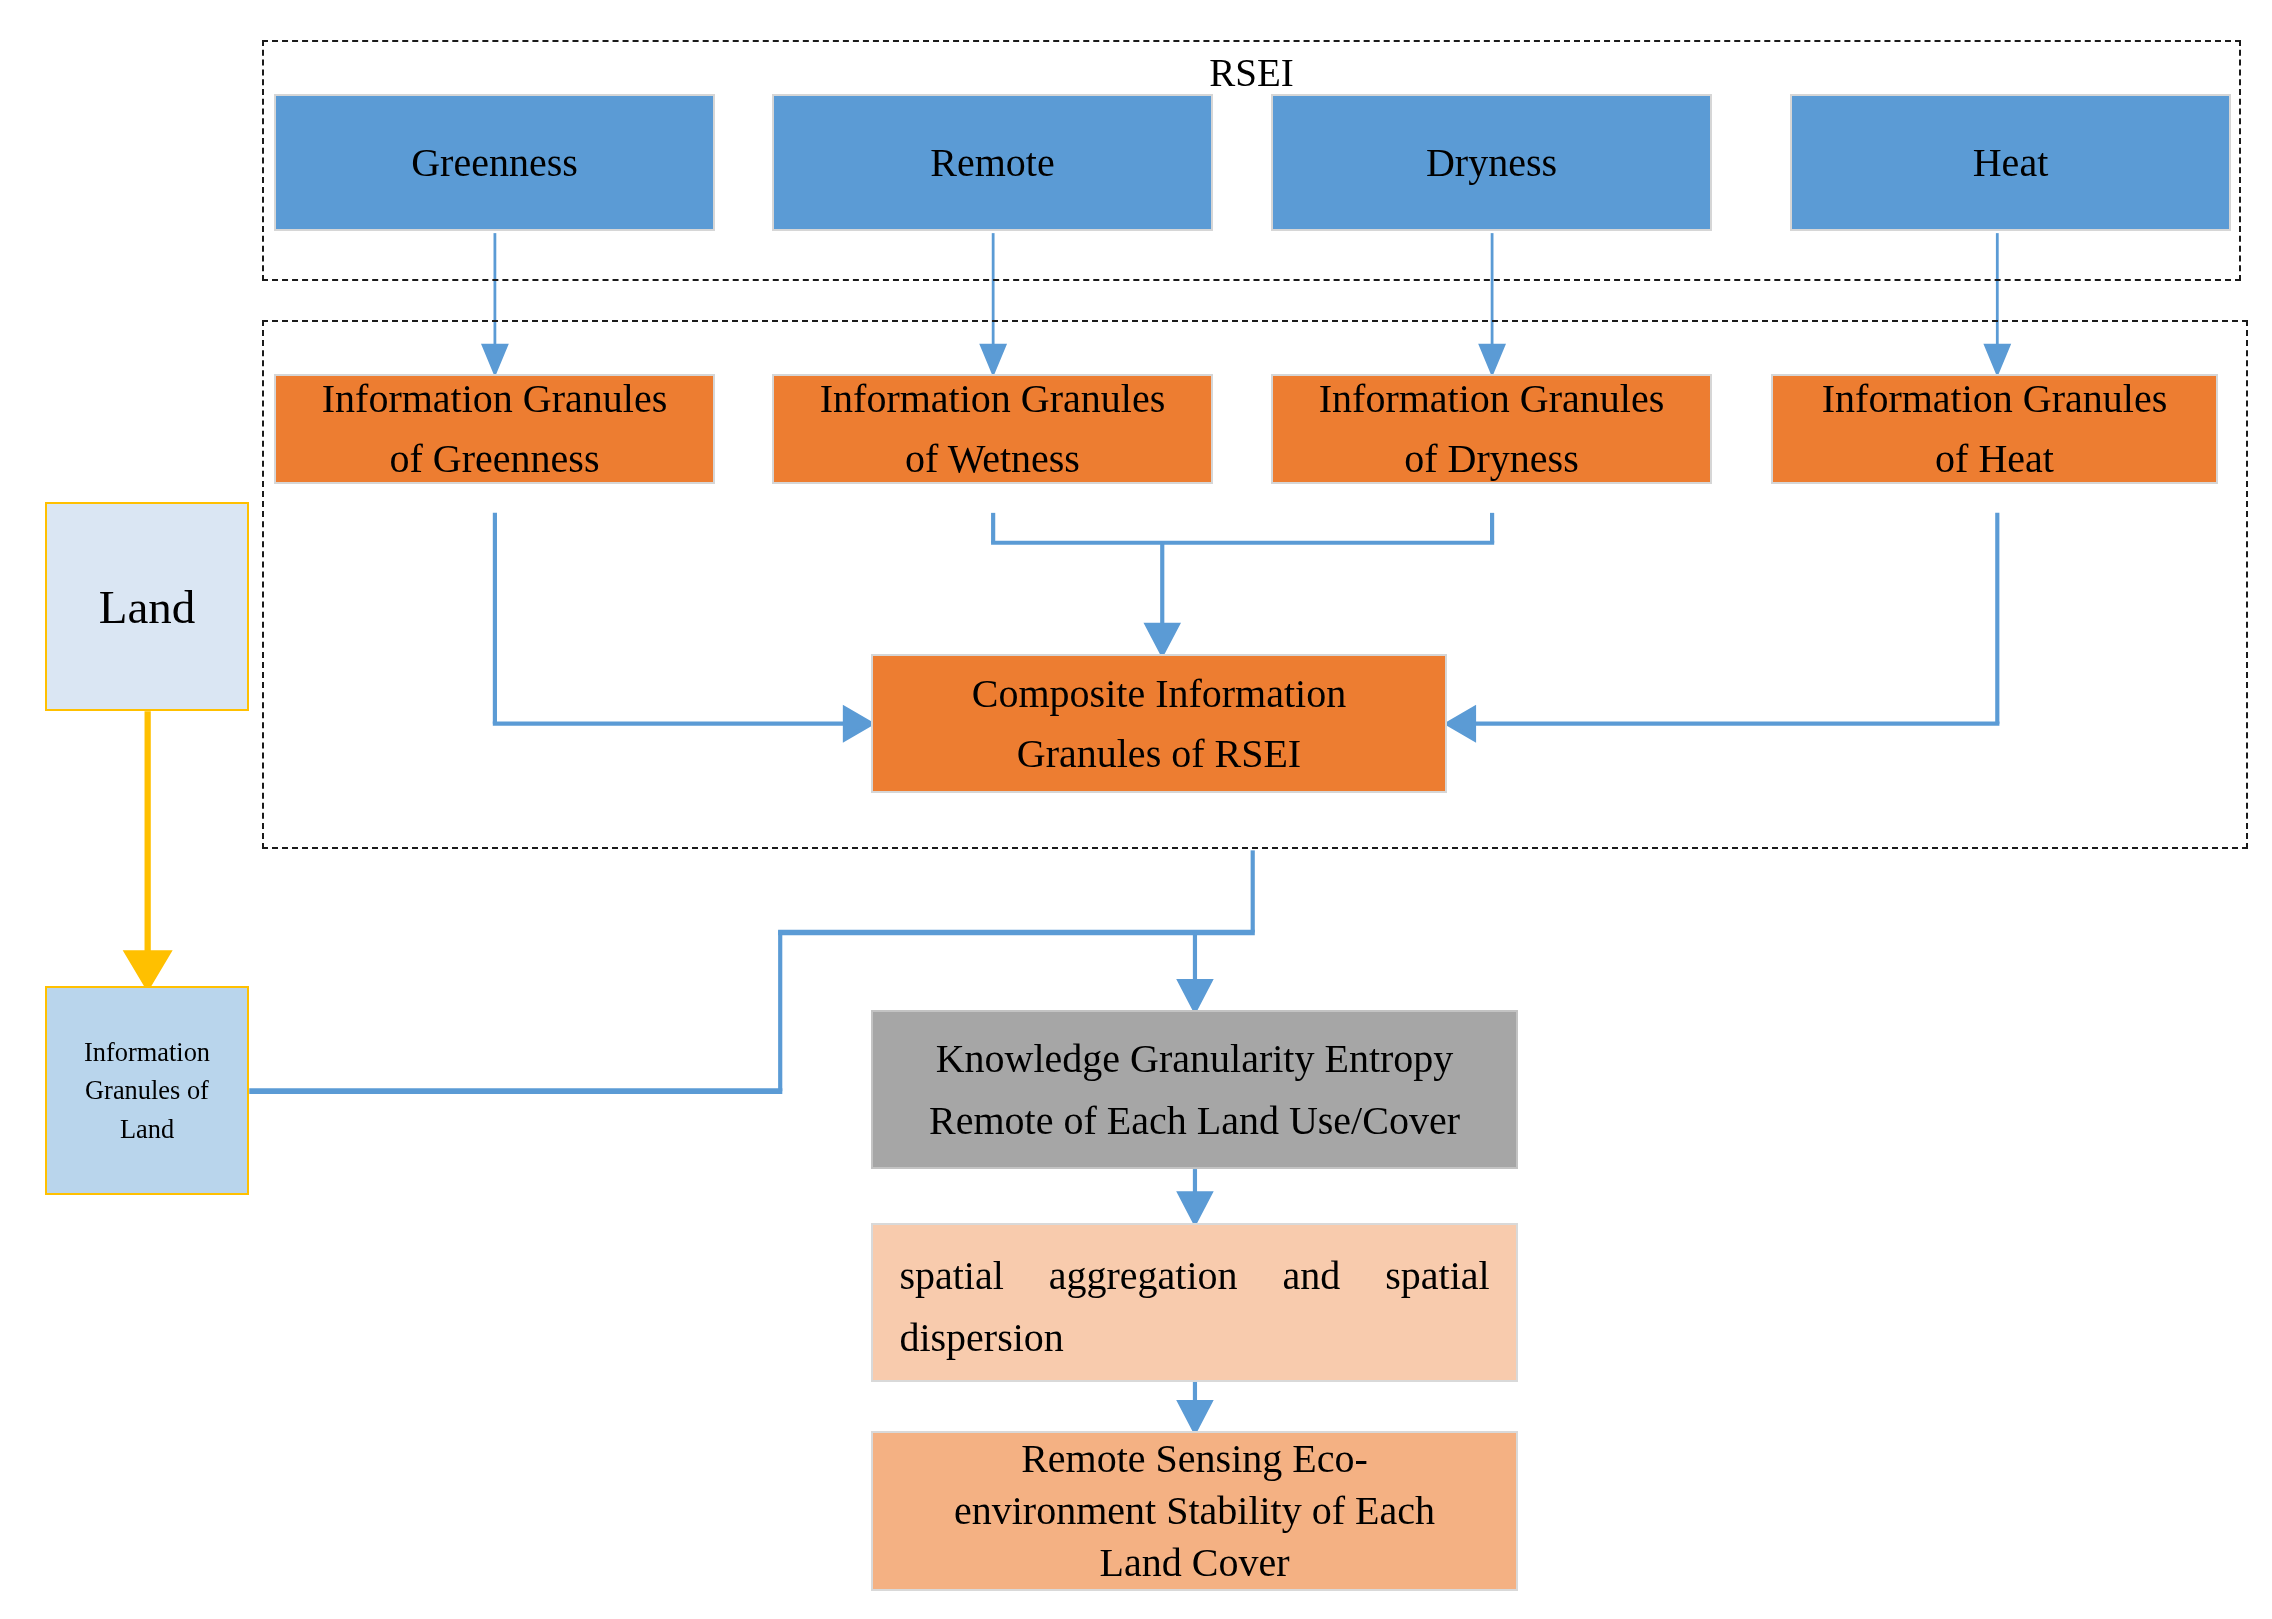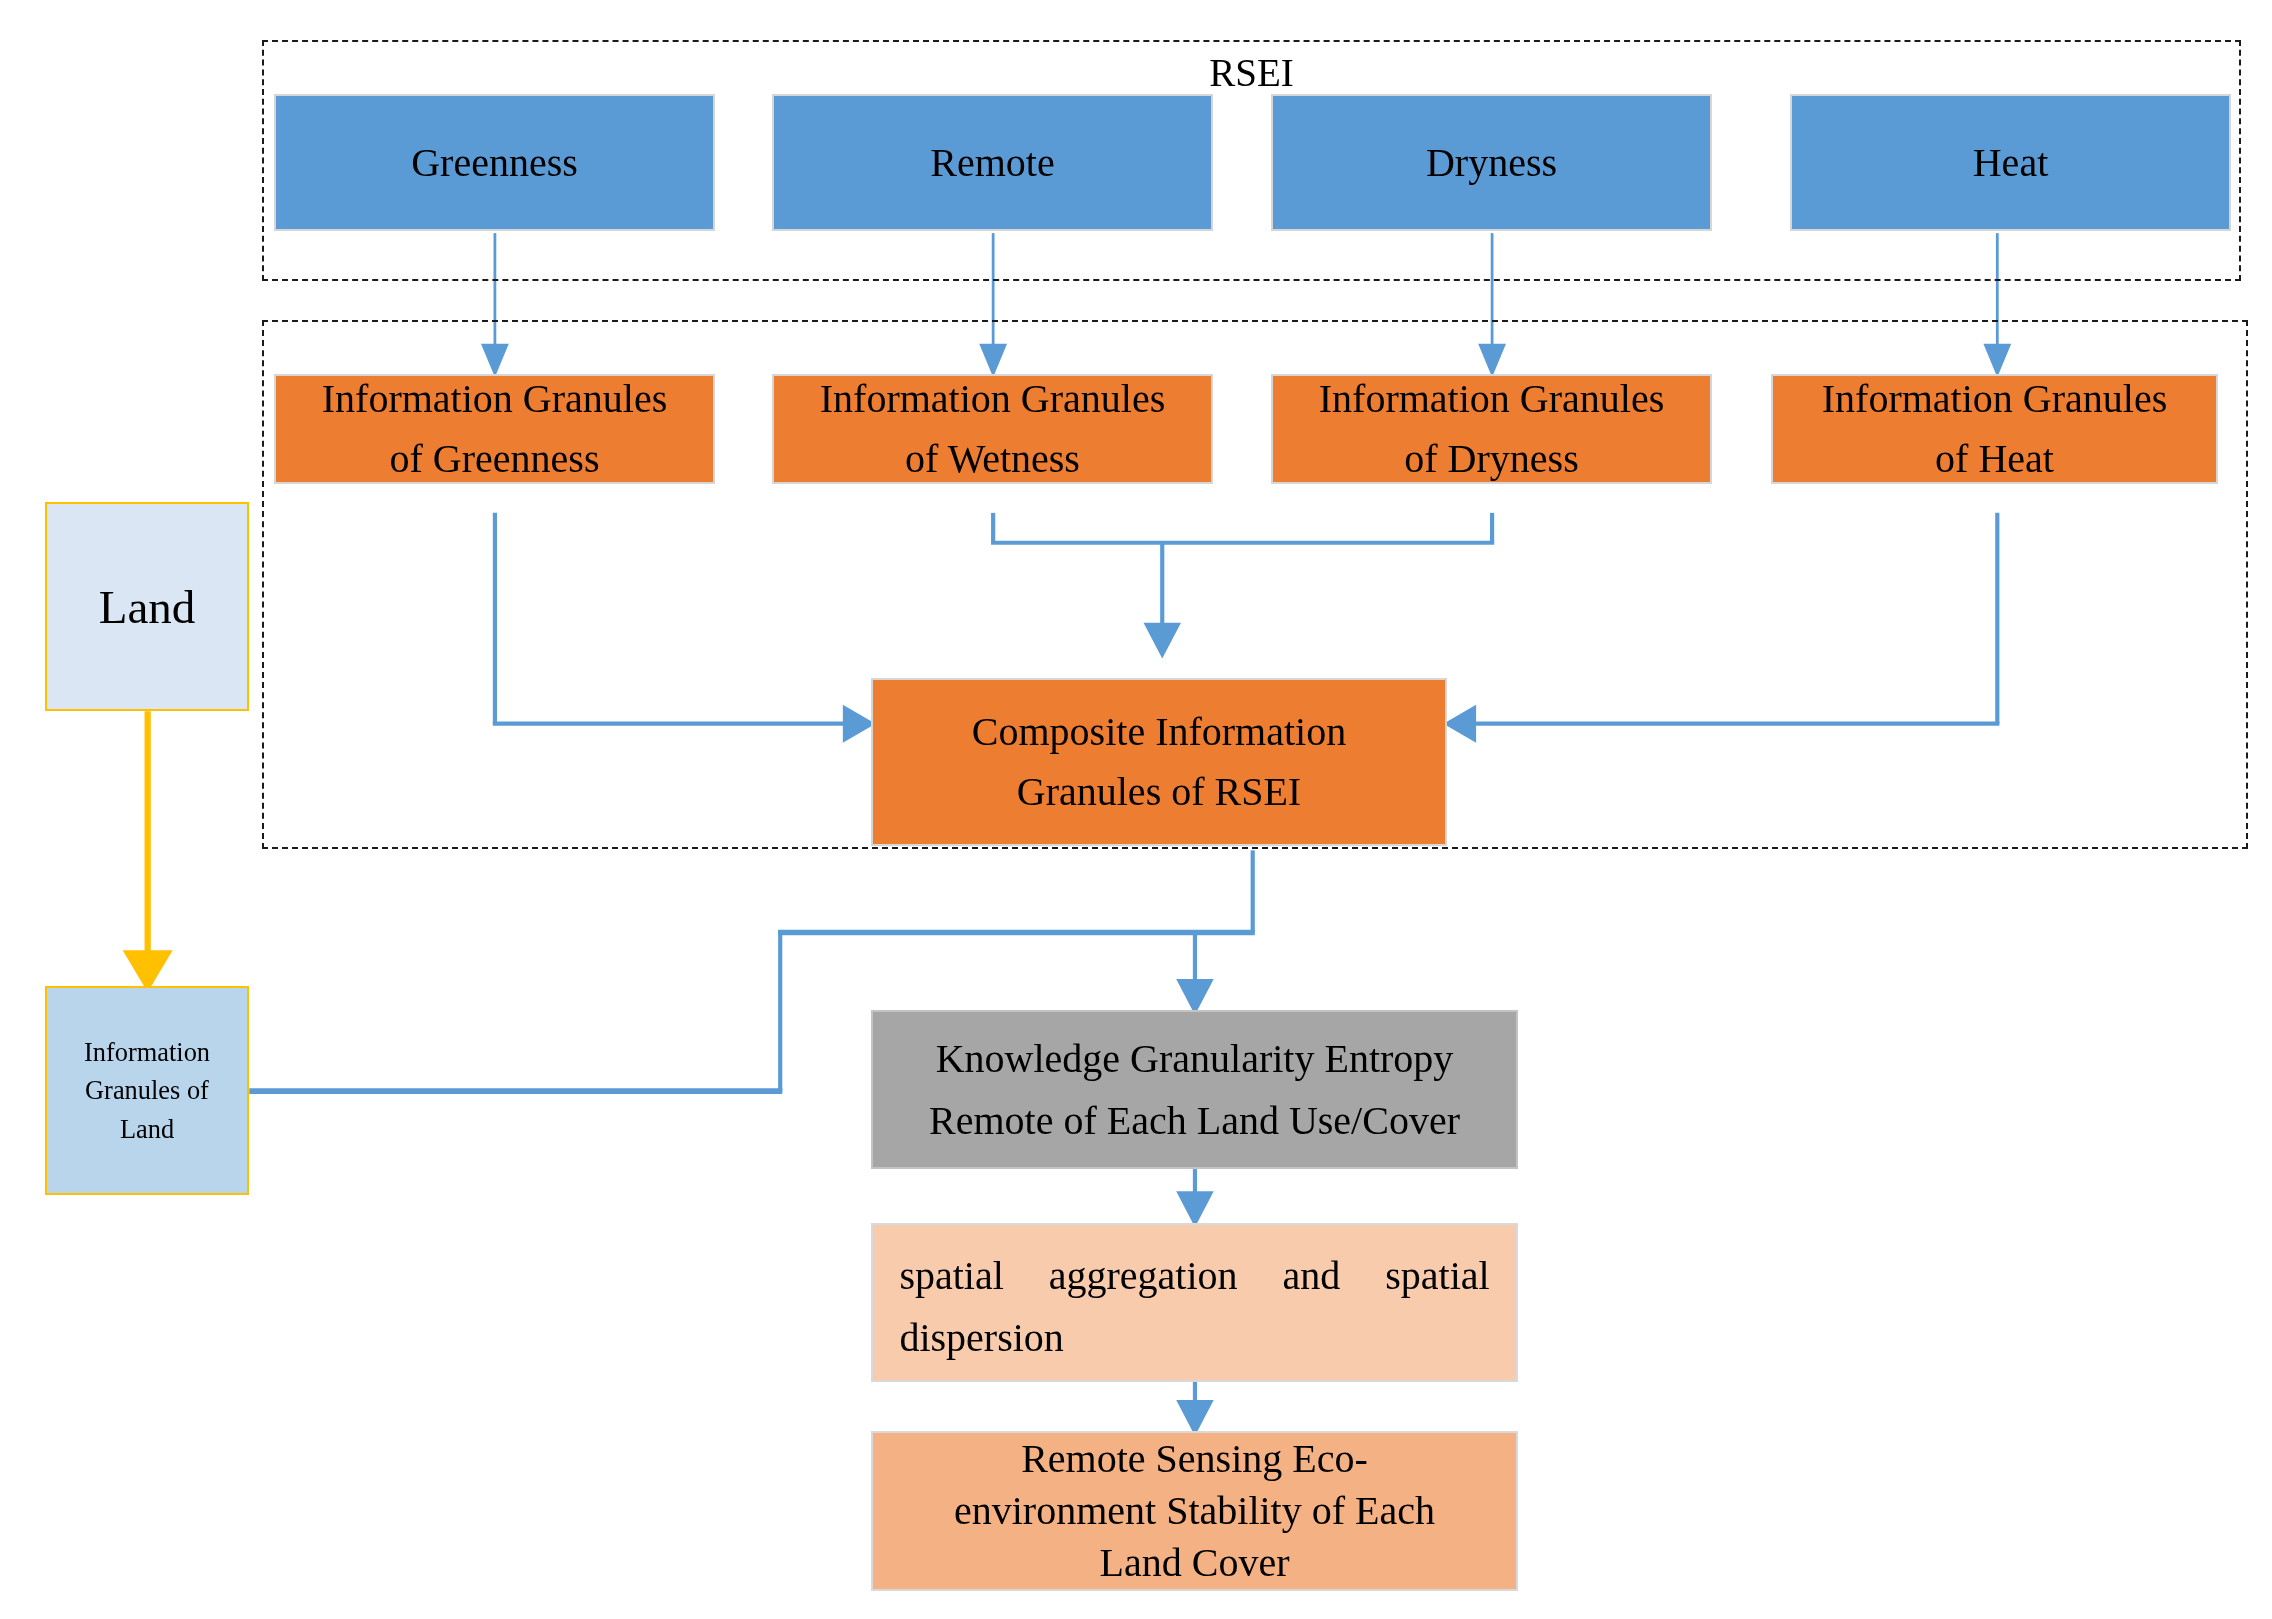--- a/index.html
+++ b/index.html
@@ -42,21 +42,21 @@
     background:#ed7d31;
     border:2.8px solid #d6d6d6;
     font-size:40px;
     line-height:1.5;
     width:441px;height:110px;top:374px;
   }
   .composite-box{
     background:#ed7d31;
     border:2.8px solid #d6d6d6;
     font-size:40px;line-height:1.5;
-    left:871px;top:654px;width:576px;height:168px;margin-top:24px;
+    left:871px;top:654px;width:576px;height:139px;
   }
   .land-box{
     background:#dae6f3;
     border:2.1px solid #ffc000;
     font-size:47px;
     left:45px;top:502px;width:204px;height:209px;
   }
   .landgran-box{
     background:#b9d5ec;
     border:2.1px solid #ffc000;

